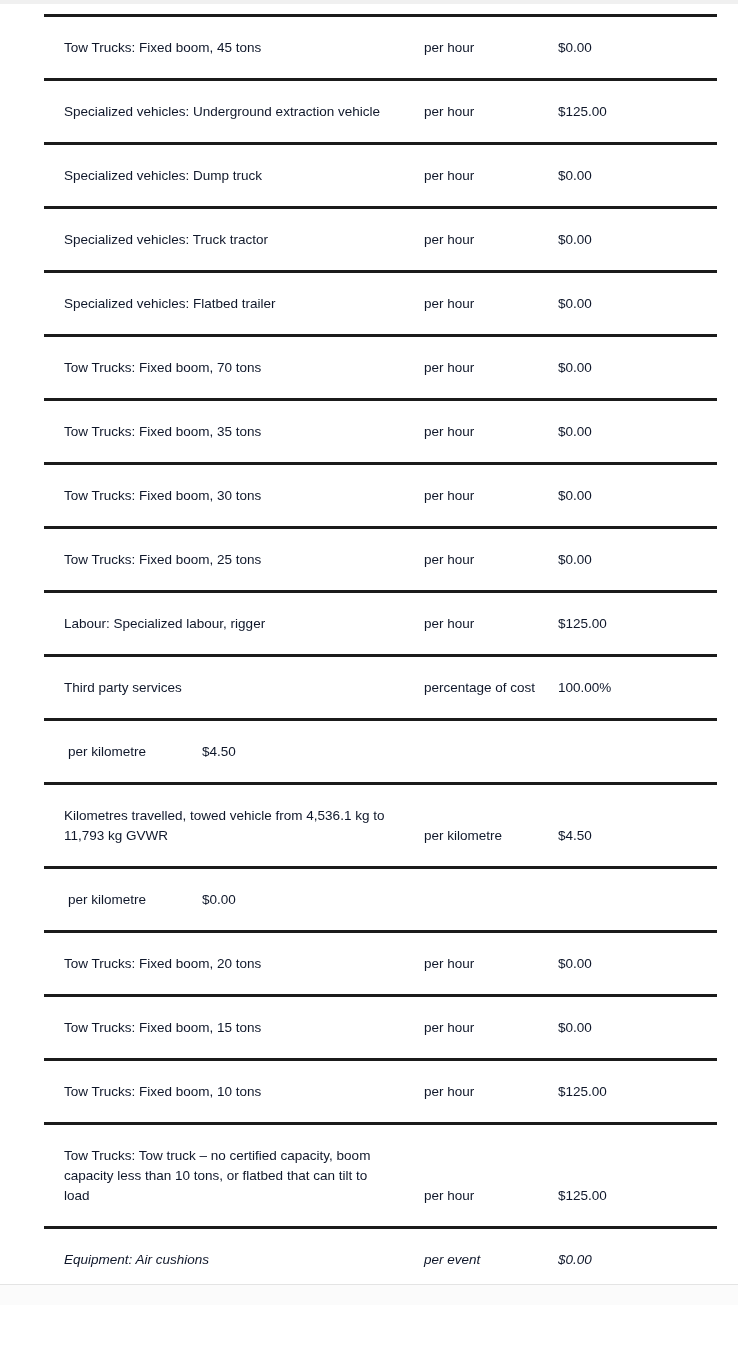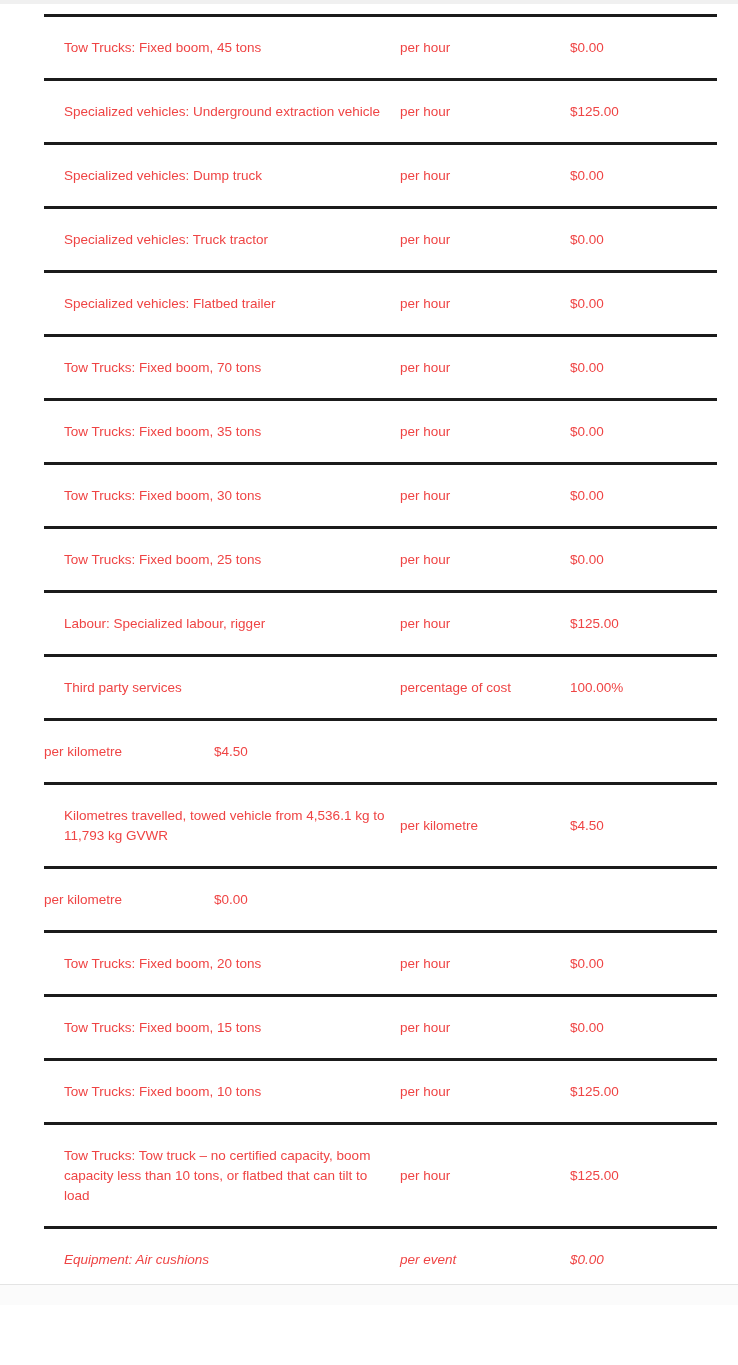--- a/index.html
+++ b/index.html
@@ -15,45 +15,45 @@
   }
   .top-strip {
     height: 4px;
     background: #f0f0f0;
   }
   .table-wrap {
     margin: 10px 21px 0 44px; 
   }
   .rate-row {
     display: flex;
-    align-items: center;
+    align-items: flex-end;
     border-top: 3px solid #1b1b1b;
     padding: 21px 0 20px 0;
-    color: #ef4444;
+    color: #0f172a;
     font-size: 13.5px;
     line-height: 20px;
   }
   .rate-row:last-child {
     padding-bottom: 14px;
     font-style: italic;
   }
   .cell-service {
     width: 356px;
     box-sizing: border-box;
     padding-left: 20px;
     padding-right: 8px;
   }
   .cell-unit {
     width: 134px;
     box-sizing: border-box;
     padding-right: 8px;
+    margin-left: 24px;
   }
   .cell-rate {
     flex: 1;
-    margin-left: 36px;
   }
   .bottom-rule {
     border-top: 1px solid #e4e4e4;
     background: #fbfbfb;
     height: 20px;
   }
 </style>
 </head>
 <body>
 

